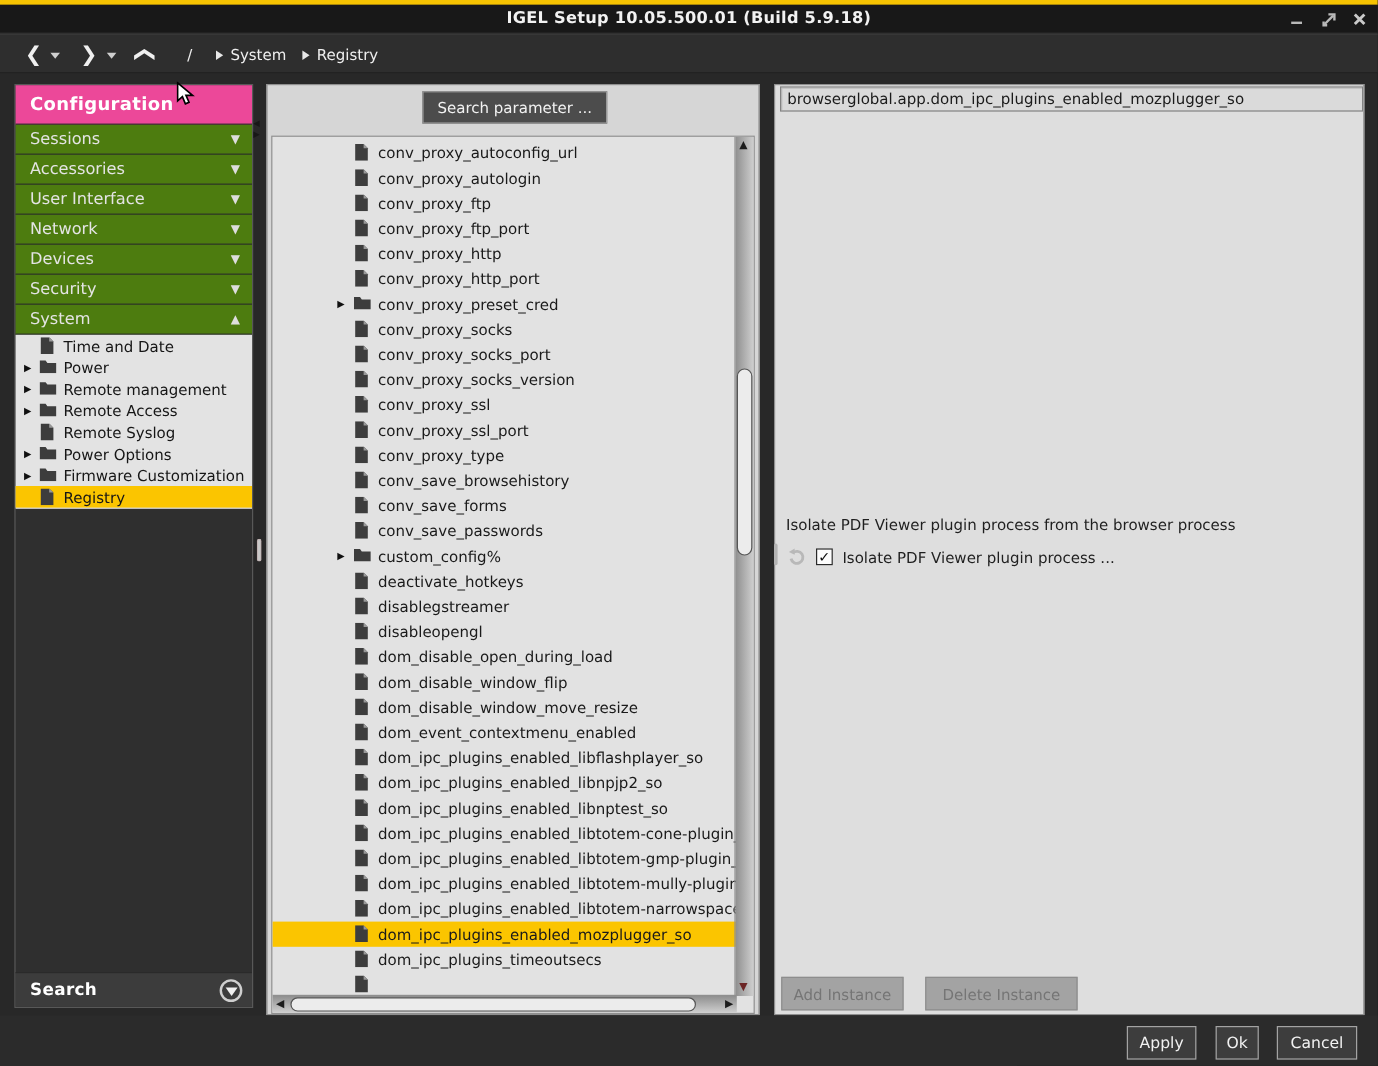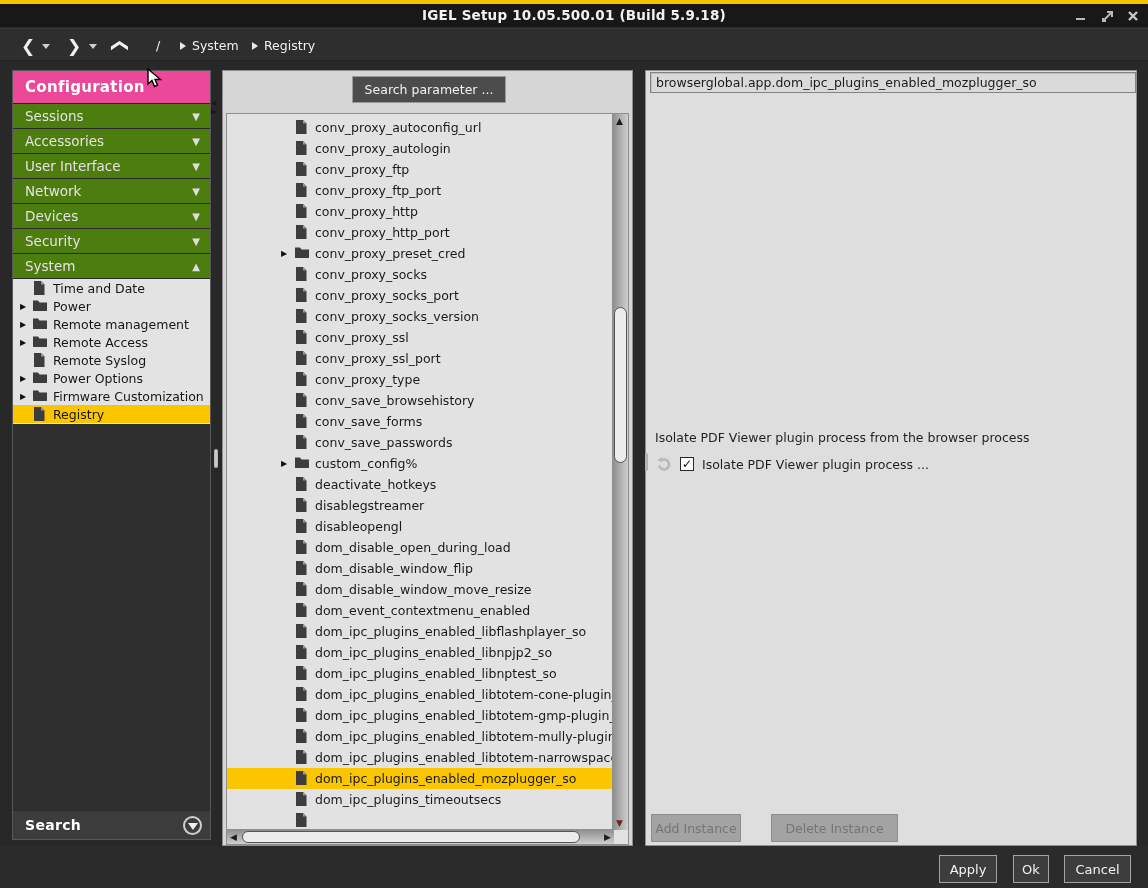--- a/index.html
+++ b/index.html
@@ -95,21 +95,21 @@
   .desc-label { position:absolute; left:9px; top:359px; color:#1f1f1f; font-size:12.5px; }
   .left-tick { position:absolute; left:-1px; top:382px; width:3px; height:18px; background:#b3b3b3; border-radius:2px; }
   .check-row { position:absolute; left:10px; top:383px; height:20px; display:flex; align-items:center; gap:8px; }
   .reset-ico { width:16px; height:16px; }
   .checkbox { width:14px; height:14px; background:#fdfdfd; border:1px solid #2a2a2a;
     display:flex; align-items:center; justify-content:center; font-size:12px; font-weight:bold;
     color:#0d0d0d; line-height:12px; }
   .check-label { color:#1f1f1f; font-size:12.5px; }
   .inst-btn { position:absolute; top:743px; height:28px; background:#a3a3a3; border:1px solid #8d8d8d;
     color:#757575; font-size:12.5px; display:flex; align-items:center; justify-content:center; }
-  .btn-add { left:5px; width:90px; }
+  .btn-add { left:5px; width:102px; }
   .btn-del { left:125px; width:127px; }
 
   
   .footer { position:absolute; left:0; top:846px; width:1148px; height:42px; background:#2b2b2b; }
   .f-btn { position:absolute; top:9px; height:28px; background:#3d3d3d; border:1px solid #a3a3a3;
     color:#f2f2f2; font-size:13px; display:flex; align-items:center; justify-content:center; }
   .btn-apply { left:939px; width:58px; }
   .btn-ok { left:1013px; width:36px; }
   .btn-cancel { left:1064px; width:67px; }
 

